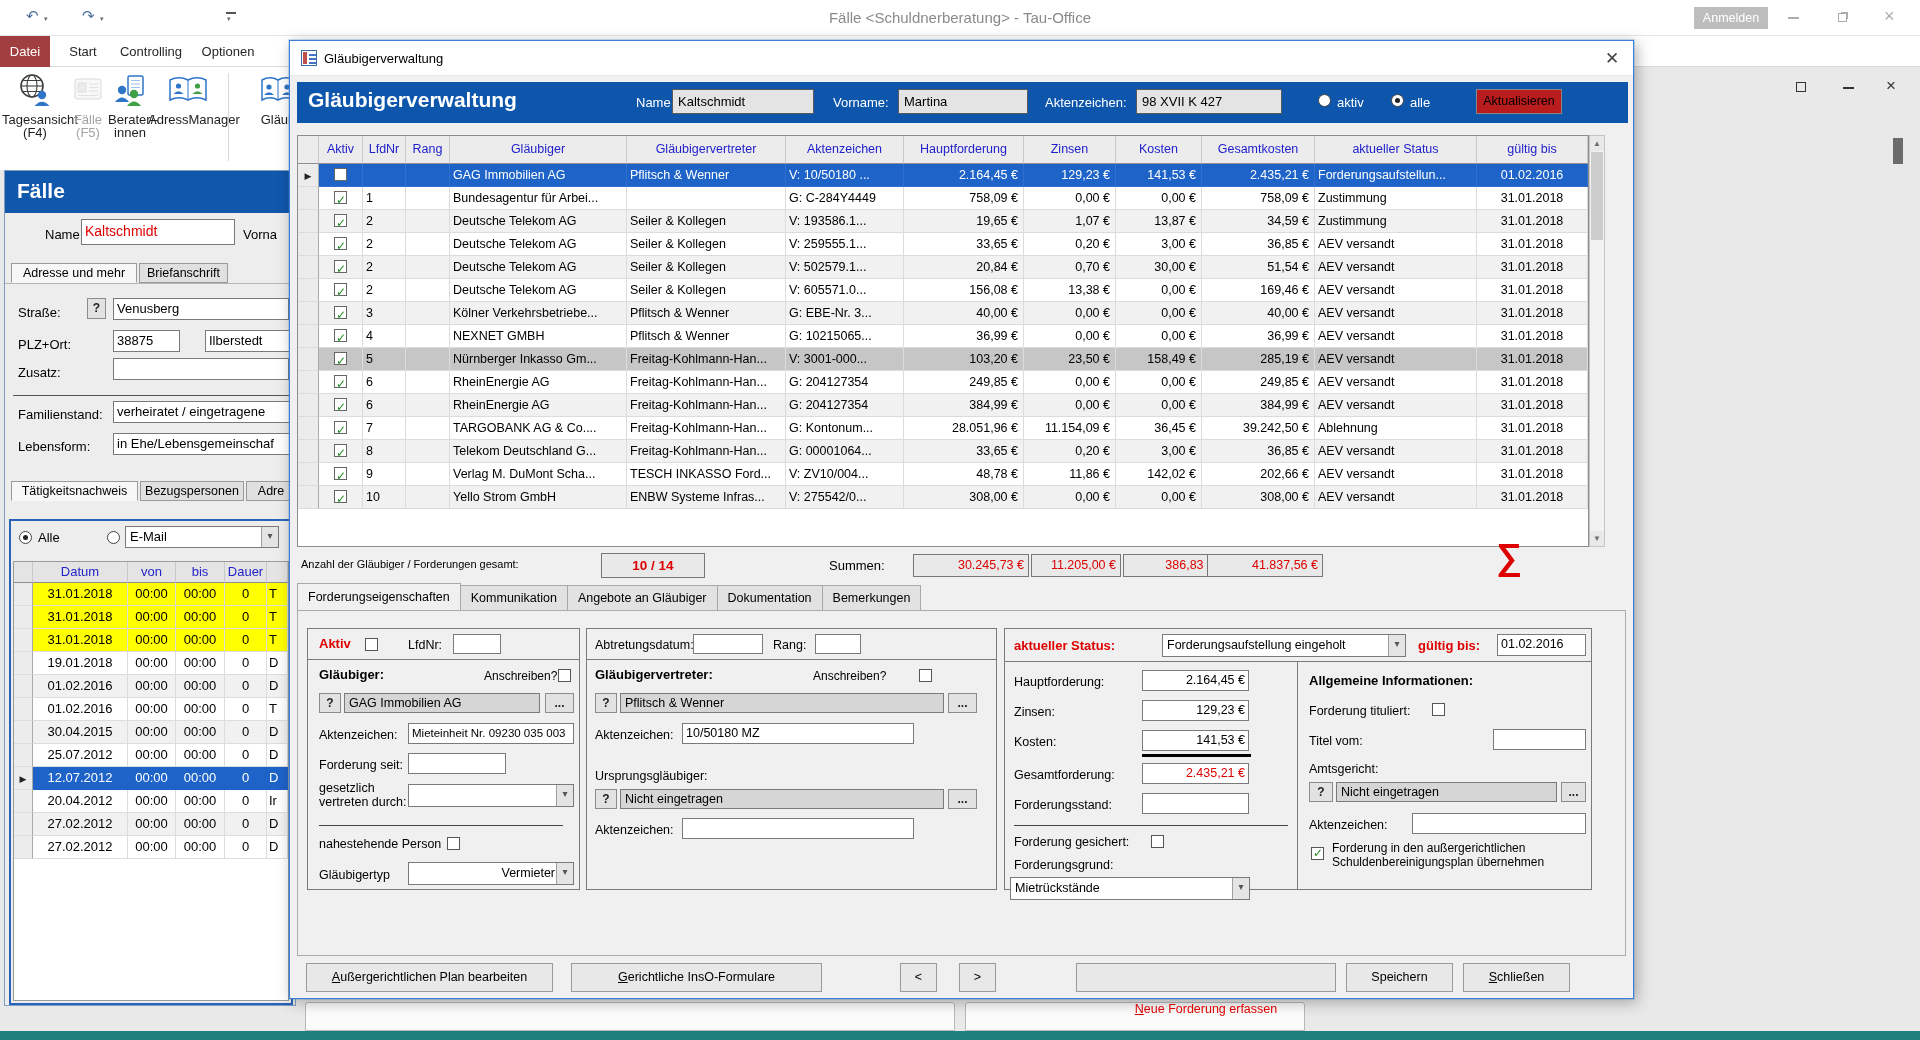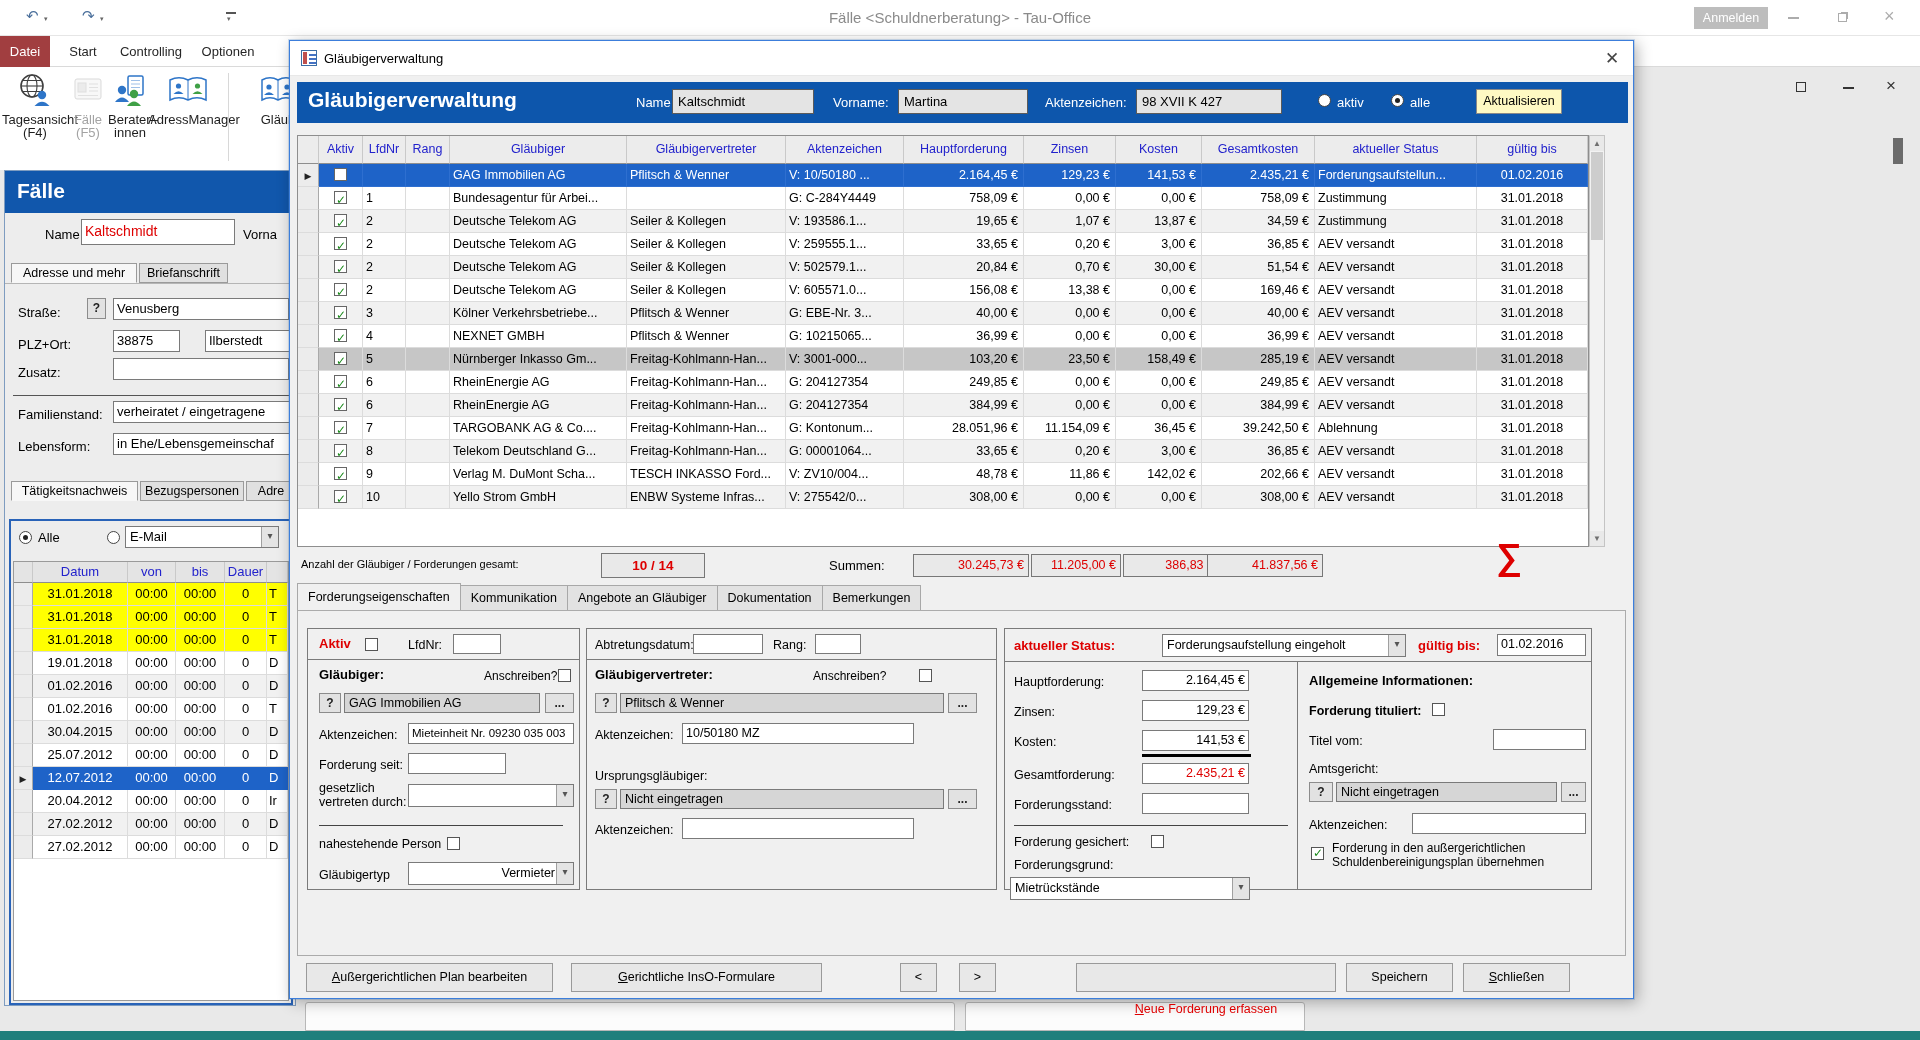--- a/index.html
+++ b/index.html
@@ -78,21 +78,21 @@
   .formicon{position:absolute;left:11px;top:9px;width:16px;height:16px;background:#fff;border:1px solid #3C6EA5;}
   .formicon i{position:absolute;left:1px;top:1px;width:4px;height:12px;background:#C0504D;}
   .formicon b{position:absolute;left:7px;width:7px;height:2px;background:#4472C4;}
   .dlg-close{position:absolute;left:1307px;top:5px;width:30px;height:25px;text-align:center;
       font-size:17px;line-height:25px;color:#444;}
   .band{position:absolute;left:7px;top:41px;width:1331px;height:41px;background:#0D56AC;}
   .band .biglb{position:absolute;left:11px;top:6px;color:#fff;font-weight:bold;font-size:21px;}
   .band .wlb{position:absolute;color:#fff;font-size:13px;top:13px;}
   .bfield{position:absolute;top:7px;height:25px;background:#E4E4E4;border:1px solid #5A5A5A;
       font-size:13px;line-height:23px;padding:0 5px;overflow:hidden;white-space:nowrap;}
-  .refresh{position:absolute;left:1179px;top:7px;width:86px;height:25px;background:#fef9c3;
+  .refresh{position:absolute;left:1179px;top:7px;width:86px;height:25px;background:#b91c1c;
       border:1px solid #888;font-size:12.5px;text-align:center;line-height:23px;}
   
   .dtable{position:absolute;left:7px;top:94px;width:1292px;height:412px;background:#fff;border:1px solid #8E8E8E;overflow:hidden;}
   .dthead,.trow{display:grid;grid-template-columns:21px 44px 43px 44px 177px 159px 118px 120px 92px 86px 113px 162px 111px;}
   .hc{height:28px;line-height:27px;background:#ECECEC;color:#2222CC;font-size:12.5px;text-align:center;
       border-right:1px solid #C9C9C9;border-bottom:1px solid #8E8E8E;overflow:hidden;white-space:nowrap;}
   .trow{height:23px;}
   .c{line-height:22px;font-size:12.5px;padding:0 3px;border-right:1px solid #DCDCDC;
       border-bottom:1px solid #DCDCDC;overflow:hidden;white-space:nowrap;}
   .c.r{text-align:right;padding-right:5px;}
@@ -739,21 +739,21 @@
       <div class="in r redt" style="left:137px;top:134px;width:107px;height:21px;">2.435,21 €</div>
       <div class="lb" style="left:9px;top:169px;">Forderungsstand:</div>
       <div class="in" style="left:137px;top:164px;width:107px;height:21px;"></div>
       <div class="hl1" style="left:9px;top:196px;width:274px;background:#444;"></div>
       <div class="lb" style="left:9px;top:206px;">Forderung  gesichert:</div>
       <span class="cbx" style="left:146px;top:206px;"></span>
       <div class="lb" style="left:9px;top:229px;">Forderungsgrund:</div>
       <div class="dd" style="left:5px;top:248px;width:240px;height:23px;">Mietrückstände</div>
 
       <div class="lb bld" style="left:304px;top:44px;">Allgemeine Informationen:</div>
-      <div class="lb" style="left:304px;top:75px;font-weight:bold;">Forderung tituliert:</div>
+      <div class="lb" style="left:304px;top:75px;">Forderung tituliert:</div>
       <span class="cbx" style="left:427px;top:74px;"></span>
       <div class="lb" style="left:304px;top:105px;">Titel vom:</div>
       <div class="in" style="left:488px;top:100px;width:93px;height:21px;"></div>
       <div class="lb" style="left:304px;top:133px;">Amtsgericht:</div>
       <div class="sq" style="left:304px;top:153px;width:24px;height:20px;">?</div>
       <div class="gf" style="left:331px;top:153px;width:221px;height:20px;">Nicht eingetragen</div>
       <div class="sq" style="left:556px;top:153px;width:25px;height:20px;">...</div>
       <div class="lb" style="left:304px;top:189px;">Aktenzeichen:</div>
       <div class="in" style="left:407px;top:184px;width:174px;height:21px;"></div>
       <span class="cbx on" style="left:306px;top:218px;"></span>

